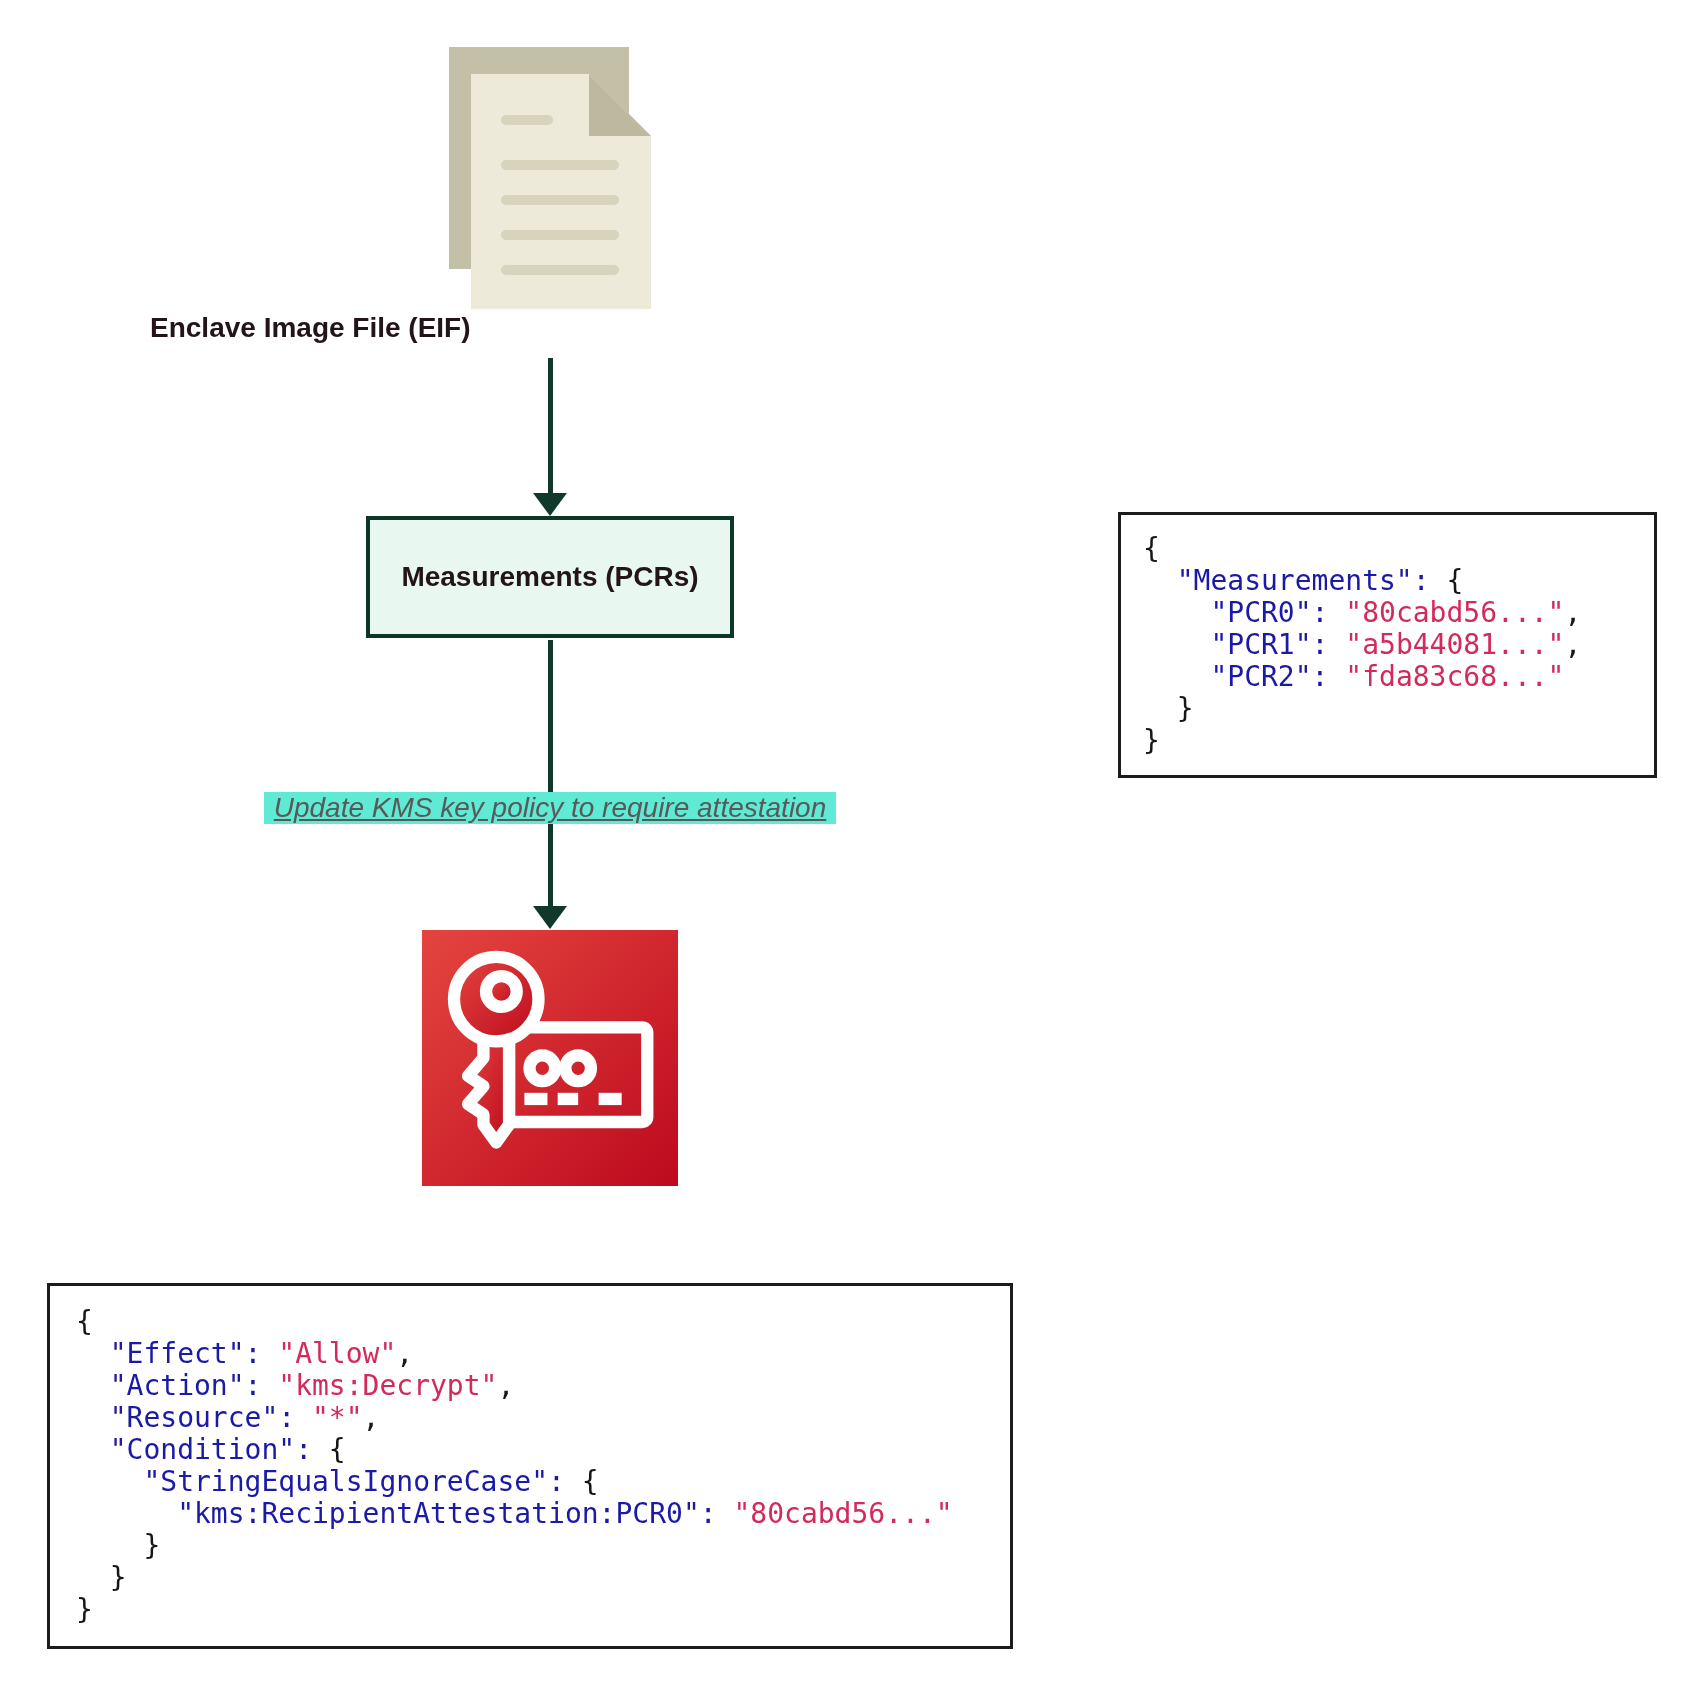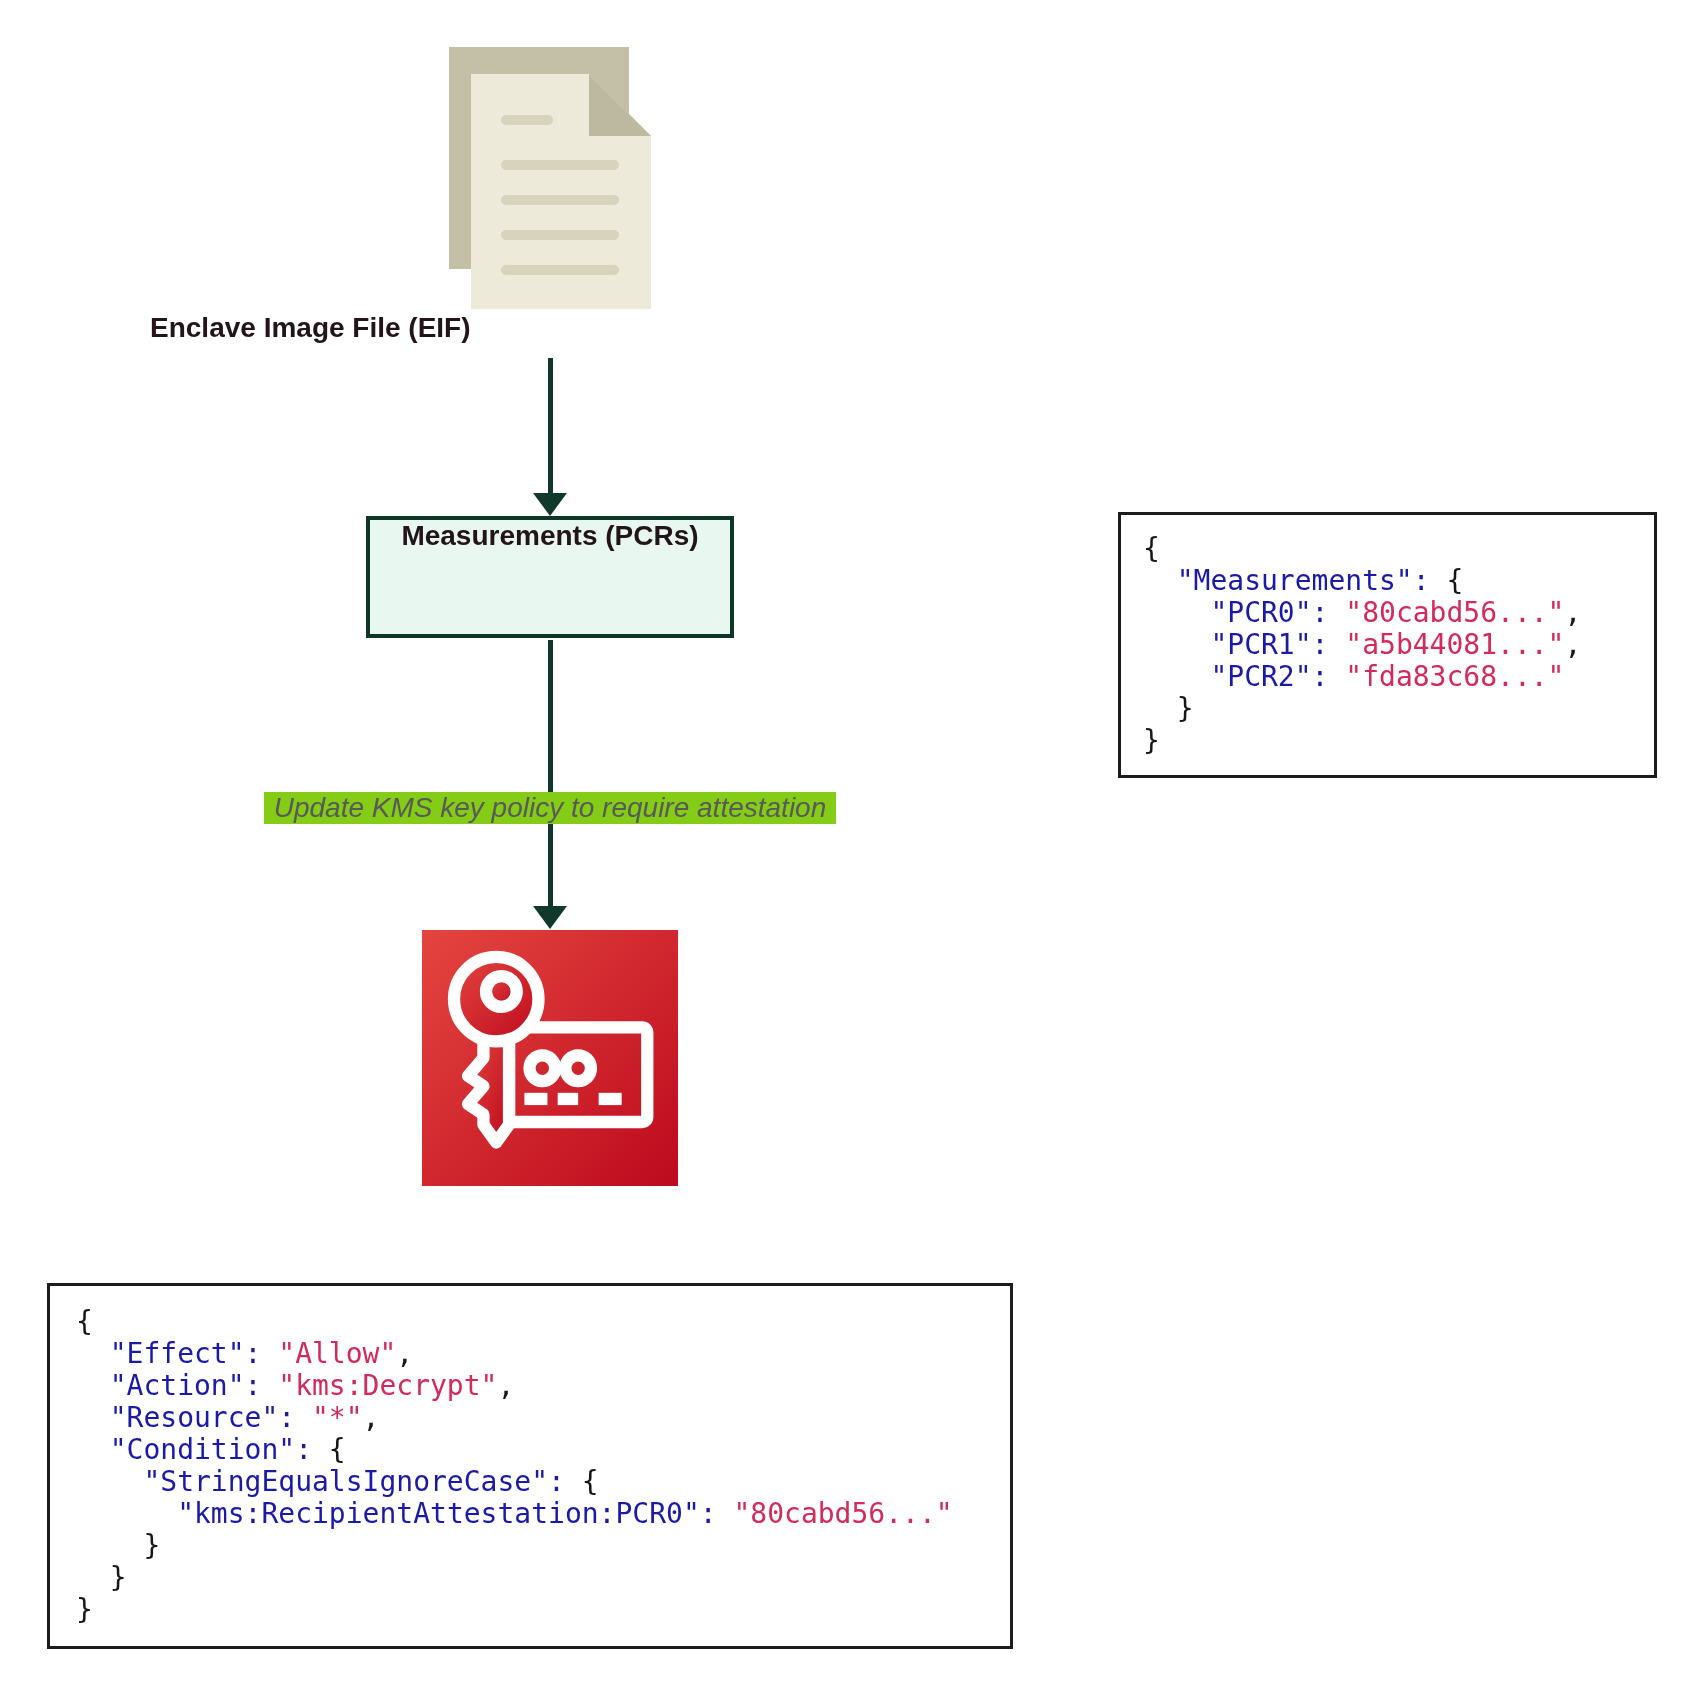--- a/index.html
+++ b/index.html
@@ -49,30 +49,30 @@
     border-right:17px solid transparent;
     border-top:23px solid var(--arrow-green);
   }
   .arrowhead.h1{top:493px;}
   .arrowhead.h2{top:906px;}
 
   .edge-label-row{
     top:792px;left:50px;width:1000px;text-align:center;z-index:2;
   }
   .edge-label-row span{
-    display:inline-block;background:#84cc16;padding:0 10px;
-    font-style:italic;font-size:28px;color:var(--muted-text);
+    display:inline-block;background:#5eead4;padding:0 10px;
+    font-style:italic;font-size:28px;color:var(--muted-text);text-decoration:underline;
   }
 
   
   .pcr-box{
     left:366px;top:516px;width:360px;height:114px;
     background:var(--box-fill);
     border:4px solid var(--box-border);
-    display:flex;align-items:flex-start;justify-content:center;
+    display:flex;align-items:center;justify-content:center;
     font-size:28px;font-weight:bold;color:var(--label-text);
   }
 
   
   .kms-icon{left:422px;top:930px;width:256px;height:256px;}
   .kms-stop-1{stop-color:var(--kms-red-start);}
   .kms-stop-2{stop-color:var(--kms-red-end);}
 
   
   .code-block{

